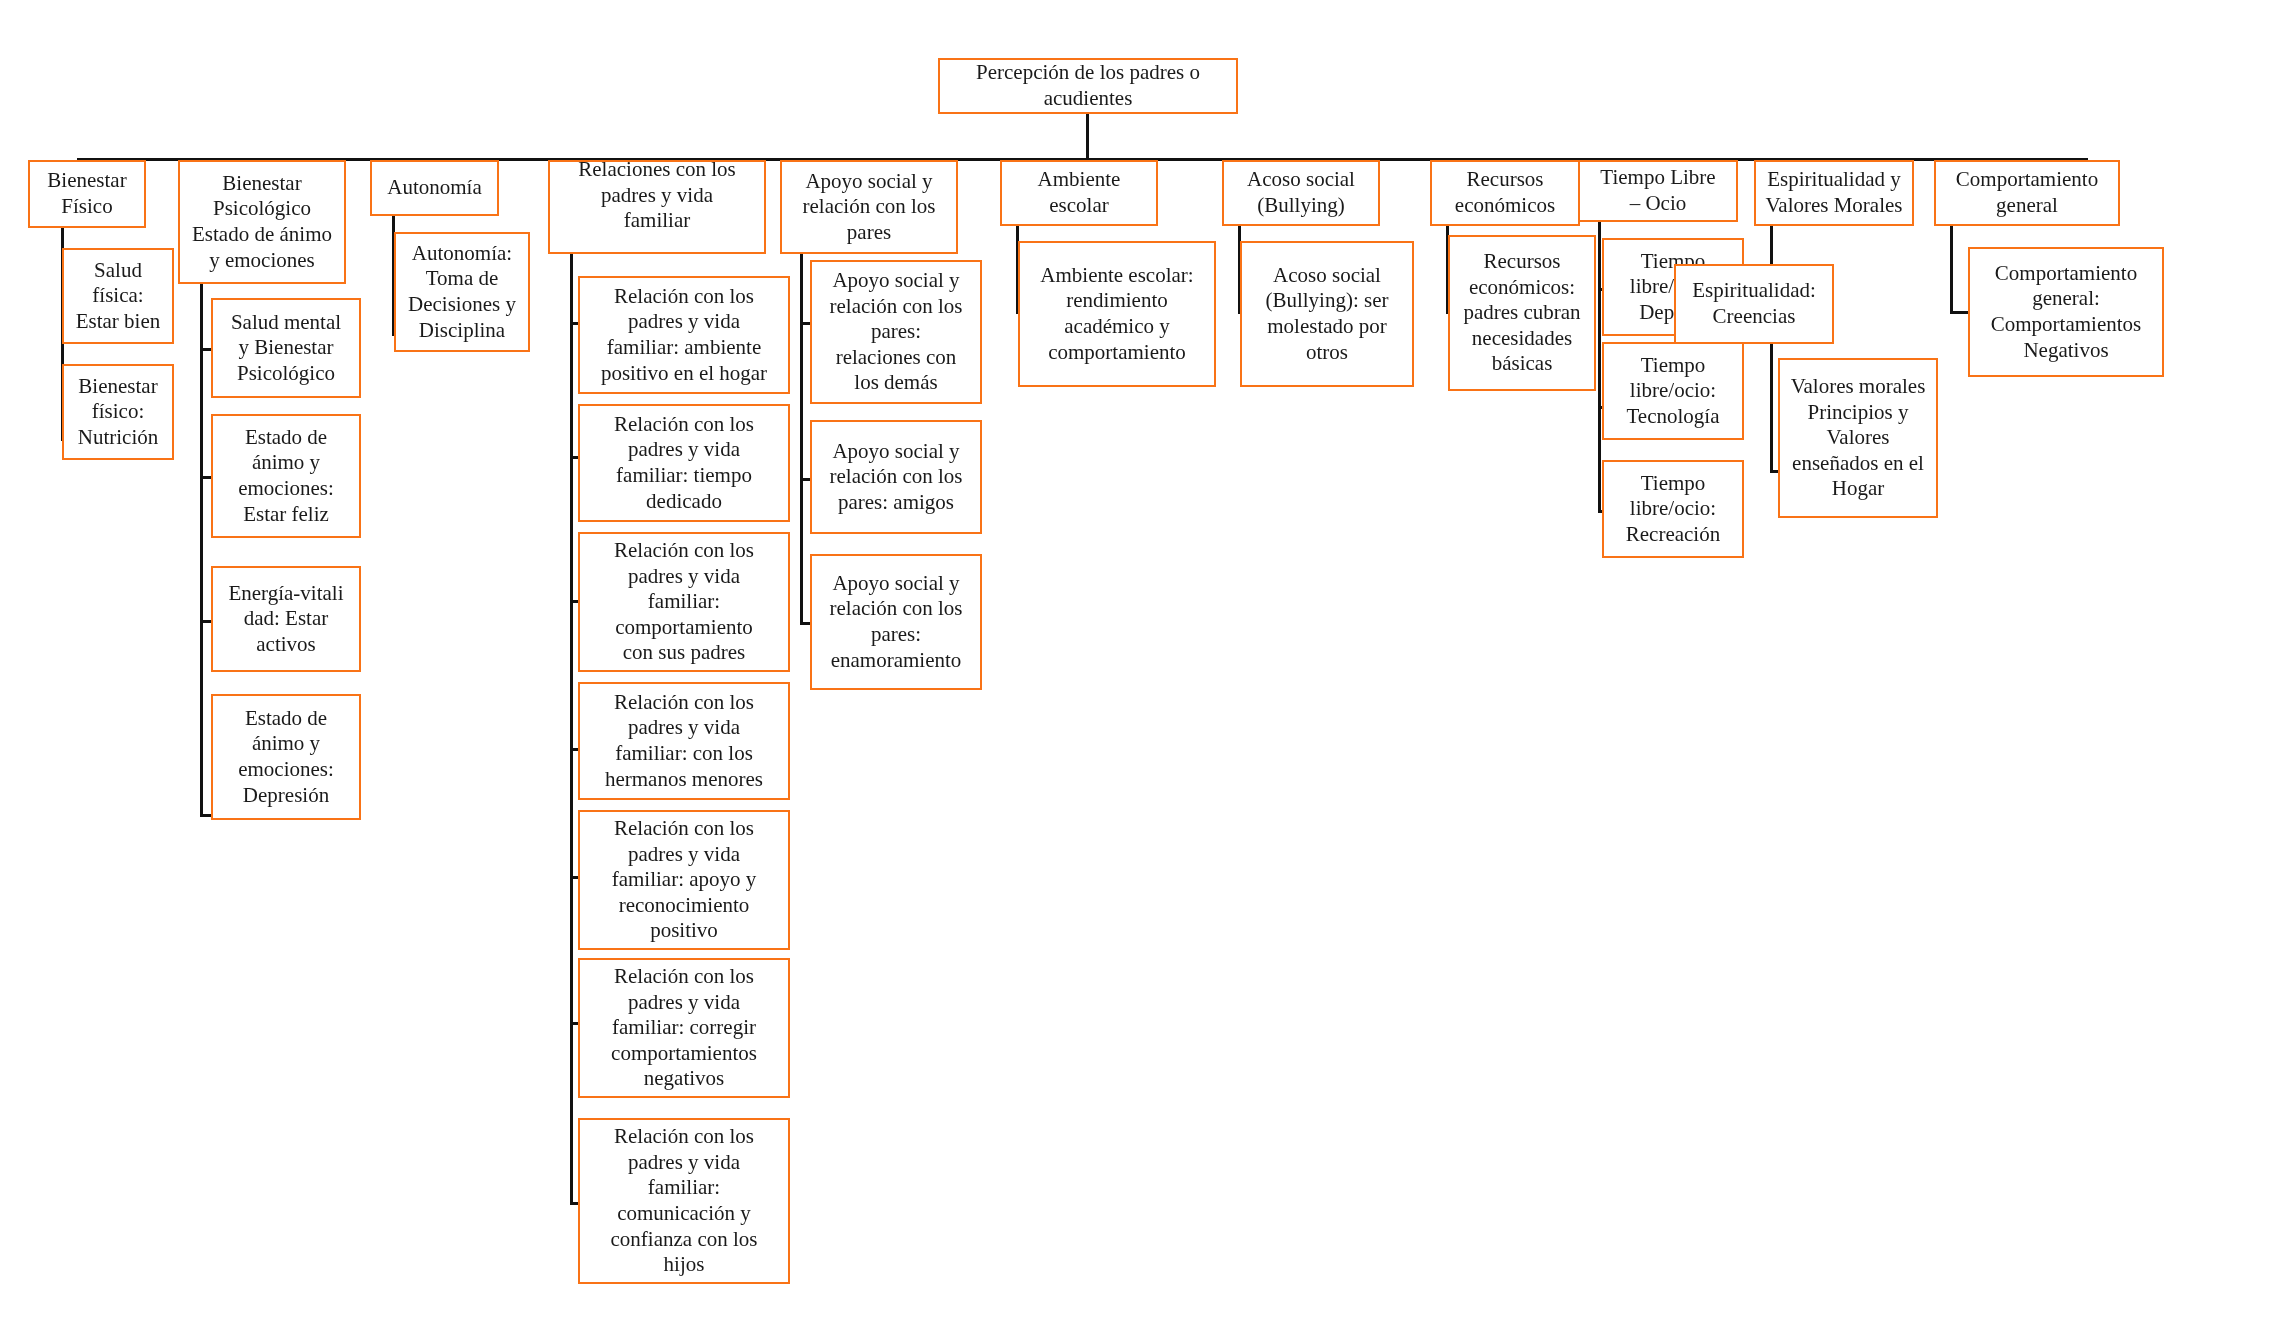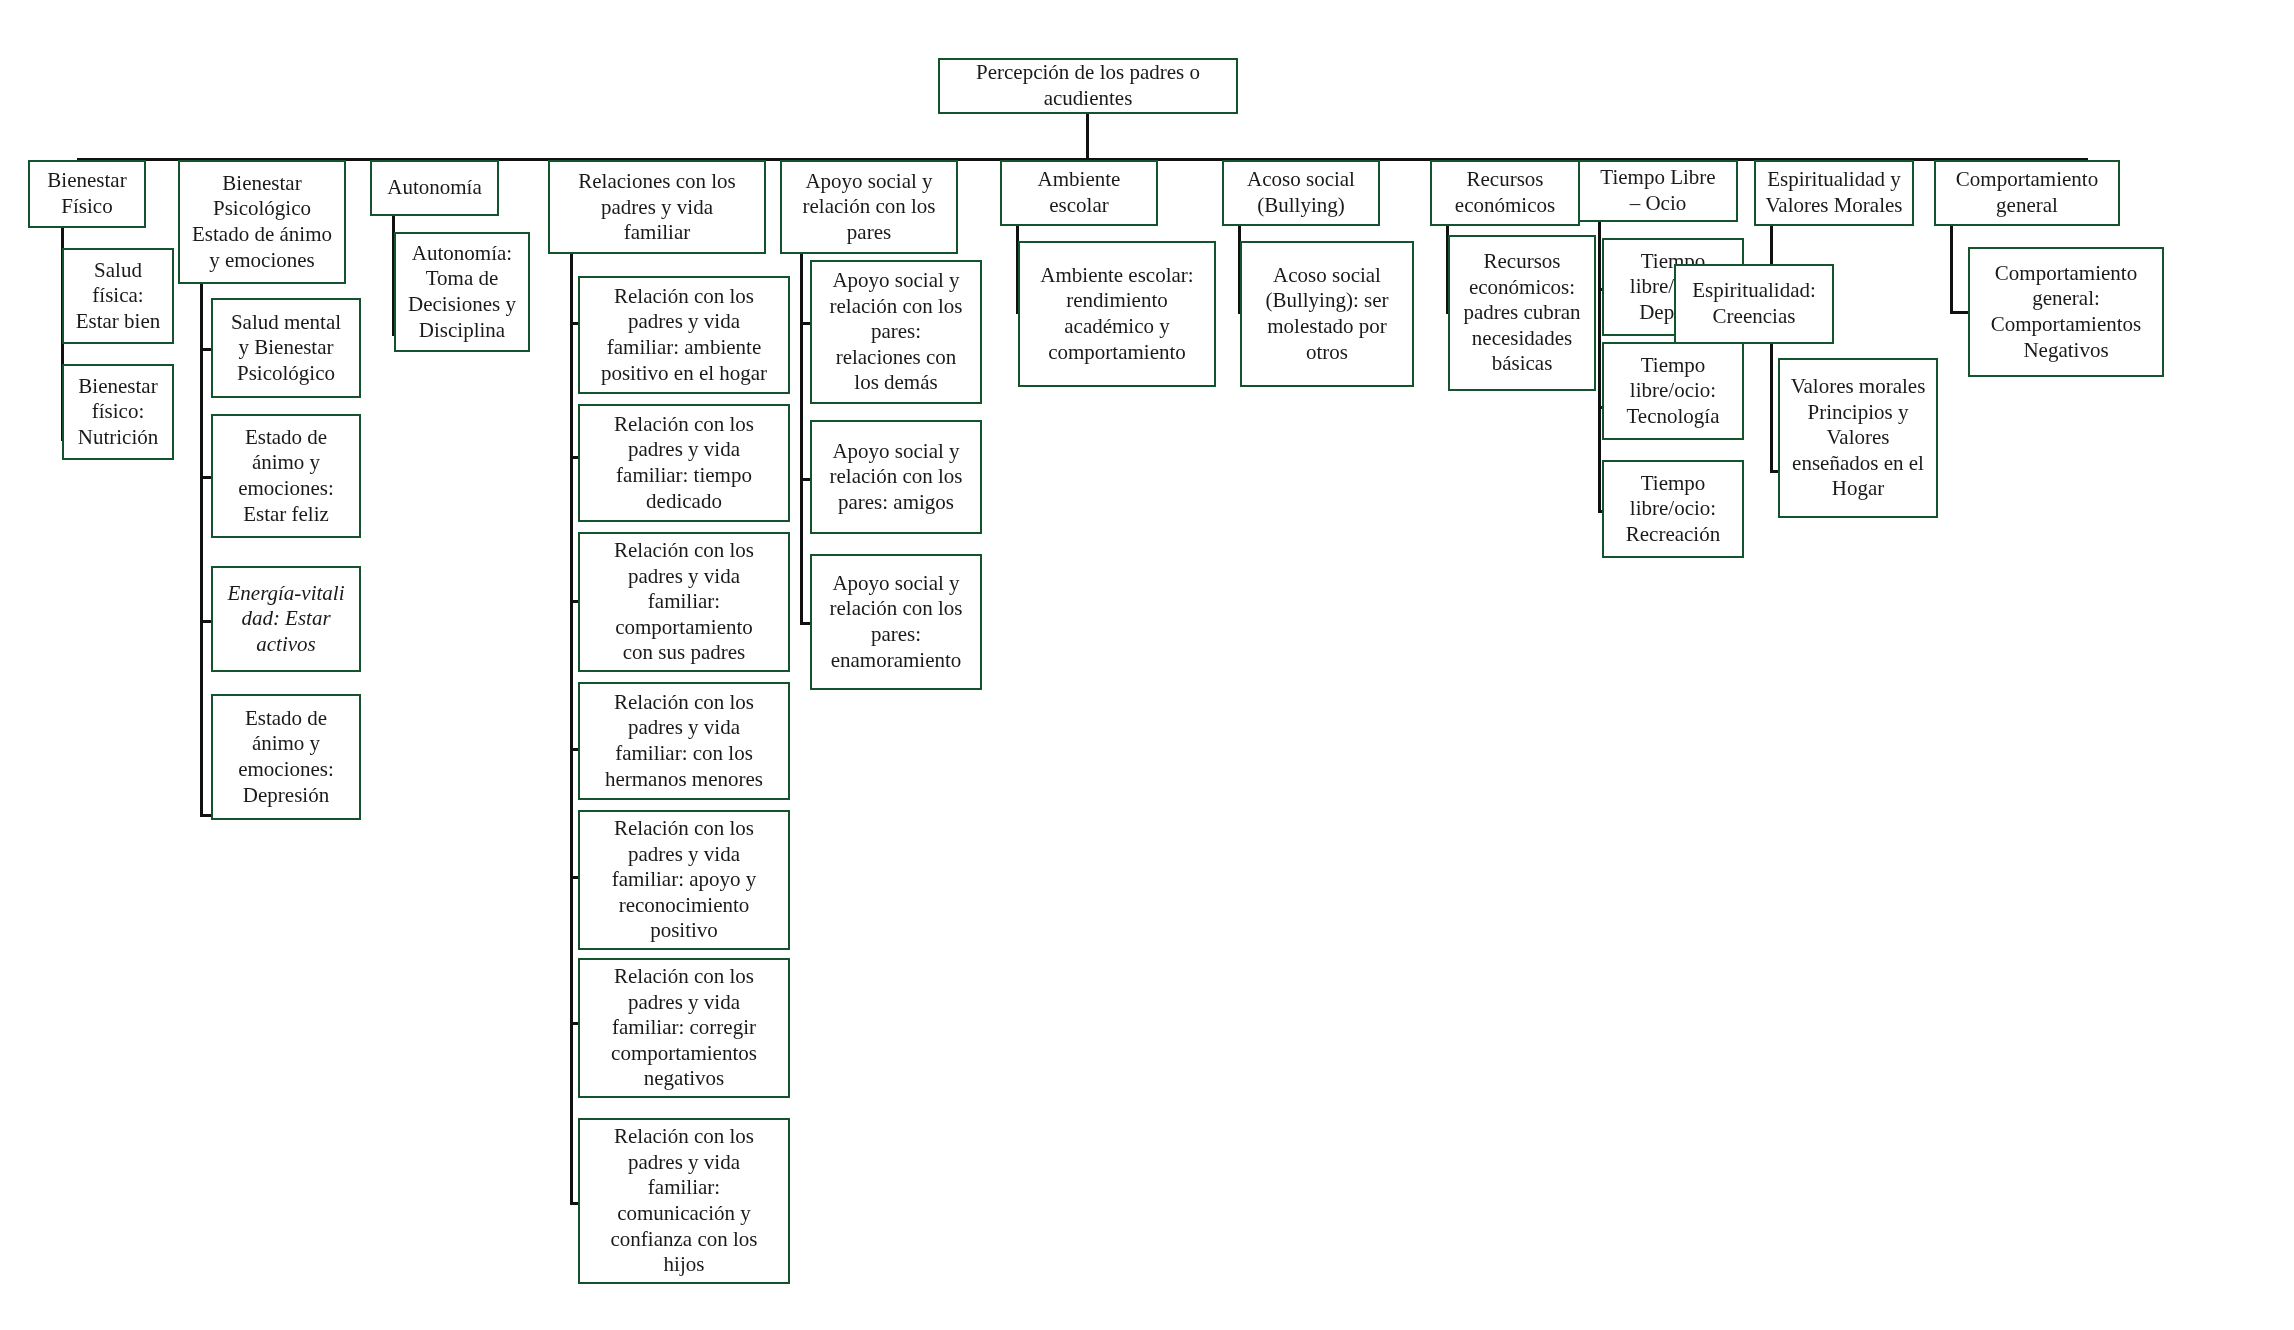--- a/index.html
+++ b/index.html
@@ -12,29 +12,29 @@
     position: relative;
     width: 2294px;
     height: 1330px;
     background: #ffffff;
     font-family: "Liberation Serif", "DejaVu Serif", serif;
     overflow: hidden;
   }
   .node {
     position: absolute;
     box-sizing: border-box;
-    border: 2px solid #14532d;
+    border: 2px solid #f97316;
     background: #ffffff;
     display: flex;
     align-items: center;
     justify-content: center;
     text-align: center;
     color: #1a1a1a;
     line-height: 1.22;
-    padding: 6px 4px;
+    padding: 18px 4px;
     z-index: 3;
   }
   .node .txt {
     display: block;
     width: 100%;
     white-space: pre-line;
   }
   .root { font-size: 21px; }
   .lvl1 { font-size: 21px; }
   .lvl2 { font-size: 21px; }
@@ -109,21 +109,21 @@
     <span class="txt">Salud mental
 y Bienestar
 Psicológico</span>
   </div>
   <div class="node lvl2" style="left:211px; top:414px; width:150px; height:124px;">
     <span class="txt">Estado de
 ánimo y
 emociones:
 Estar feliz</span>
   </div>
-  <div class="node lvl2" style="left:211px; top:566px; width:150px; height:106px;font-style:italic;">
+  <div class="node lvl2" style="left:211px; top:566px; width:150px; height:106px;">
     <span class="txt">Energía-vitali
 dad: Estar
 activos</span>
   </div>
   <div class="node lvl2" style="left:211px; top:694px; width:150px; height:126px;">
     <span class="txt">Estado de
 ánimo y
 emociones:
 Depresión</span>
   </div>

